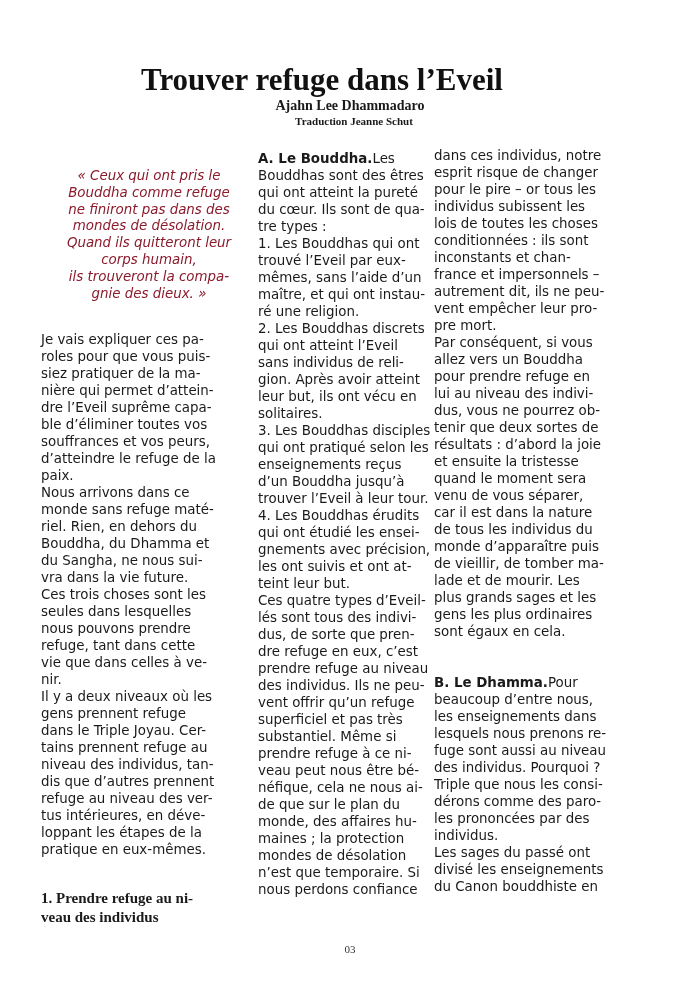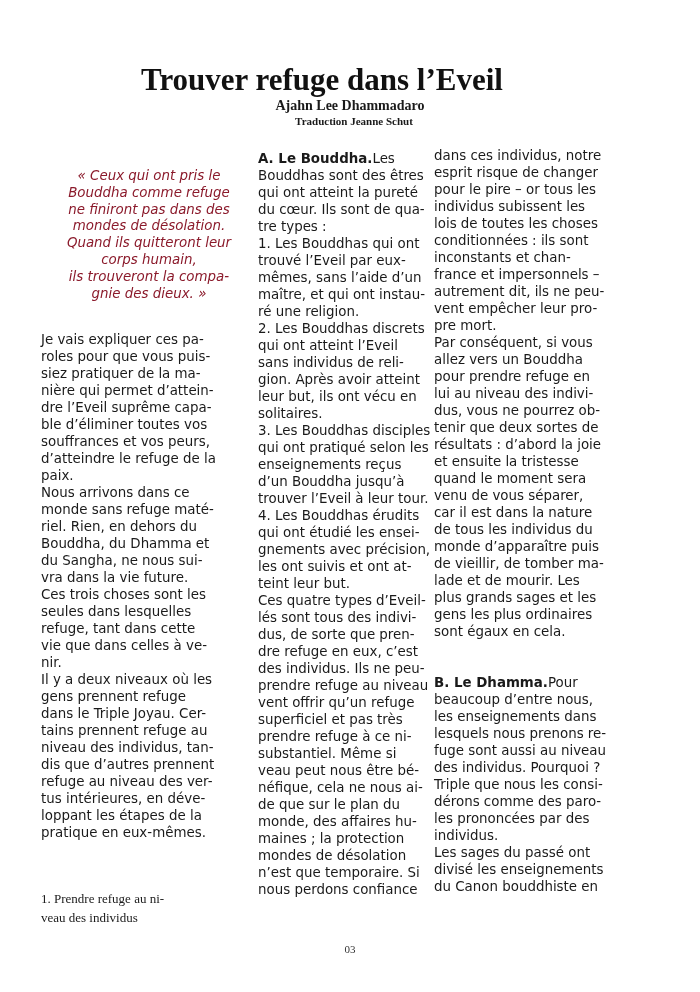--- a/index.html
+++ b/index.html
@@ -83,22 +83,22 @@
       display: block;
       white-space: nowrap;
     }
     .strong { font-weight: bold; }
     .section-heading {
       position: absolute;
       left: 41px;
       top: 889px;
       width: 200px;
       font-family: "Liberation Serif", serif;
-      font-weight: normal;
-      font-size: 13px;
+      font-weight: bold;
+      font-size: 15px;
       line-height: 19px;
       color: #1a1a1a;
     }
     .section-heading .ln { display: block; white-space: nowrap; }
     .page-number {
       position: absolute;
       left: 0;
       width: 700px;
       top: 943px;
       text-align: center;
@@ -137,20 +137,21 @@
     <span class="ln">d’atteindre le refuge de la</span>
     <span class="ln">paix.</span>
     <span class="ln">Nous arrivons dans ce</span>
     <span class="ln">monde sans refuge maté-</span>
     <span class="ln">riel. Rien, en dehors du</span>
     <span class="ln">Bouddha, du Dhamma et</span>
     <span class="ln">du Sangha, ne nous sui-</span>
     <span class="ln">vra dans la vie future.</span>
     <span class="ln">Ces trois choses sont les</span>
     <span class="ln">seules dans lesquelles</span>
+    <span class="ln">nous pouvons prendre</span>
     <span class="ln">refuge, tant dans cette</span>
     <span class="ln">vie que dans celles à ve-</span>
     <span class="ln">nir.</span>
     <span class="ln">Il y a deux niveaux où les</span>
     <span class="ln">gens prennent refuge</span>
     <span class="ln">dans le Triple Joyau. Cer-</span>
     <span class="ln">tains prennent refuge au</span>
     <span class="ln">niveau des individus, tan-</span>
     <span class="ln">dis que d’autres prennent</span>
     <span class="ln">refuge au niveau des ver-</span>
@@ -189,26 +190,26 @@
       <span class="ln">trouver l’Eveil à leur tour.</span>
       <span class="ln">4. Les Bouddhas érudits</span>
       <span class="ln">qui ont étudié les ensei-</span>
       <span class="ln">gnements avec précision,</span>
       <span class="ln">les ont suivis et ont at-</span>
       <span class="ln">teint leur but.</span>
       <span class="ln">Ces quatre types d’Eveil-</span>
       <span class="ln">lés sont tous des indivi-</span>
       <span class="ln">dus, de sorte que pren-</span>
       <span class="ln">dre refuge en eux, c’est</span>
+      <span class="ln">prendre refuge au niveau</span>
       <span class="ln">des individus. Ils ne peu-</span>
-      <span class="ln">prendre refuge au niveau</span>
       <span class="ln">vent offrir qu’un refuge</span>
       <span class="ln">superficiel et pas très</span>
+      <span class="ln">substantiel. Même si</span>
       <span class="ln">prendre refuge à ce ni-</span>
-      <span class="ln">substantiel. Même si</span>
       <span class="ln">veau peut nous être bé-</span>
       <span class="ln">néfique, cela ne nous ai-</span>
       <span class="ln">de que sur le plan du</span>
       <span class="ln">monde, des affaires hu-</span>
       <span class="ln">maines ; la protection</span>
       <span class="ln">mondes de désolation</span>
       <span class="ln">n’est que temporaire. Si</span>
       <span class="ln">nous perdons confiance</span>
     </div>
 </div>

